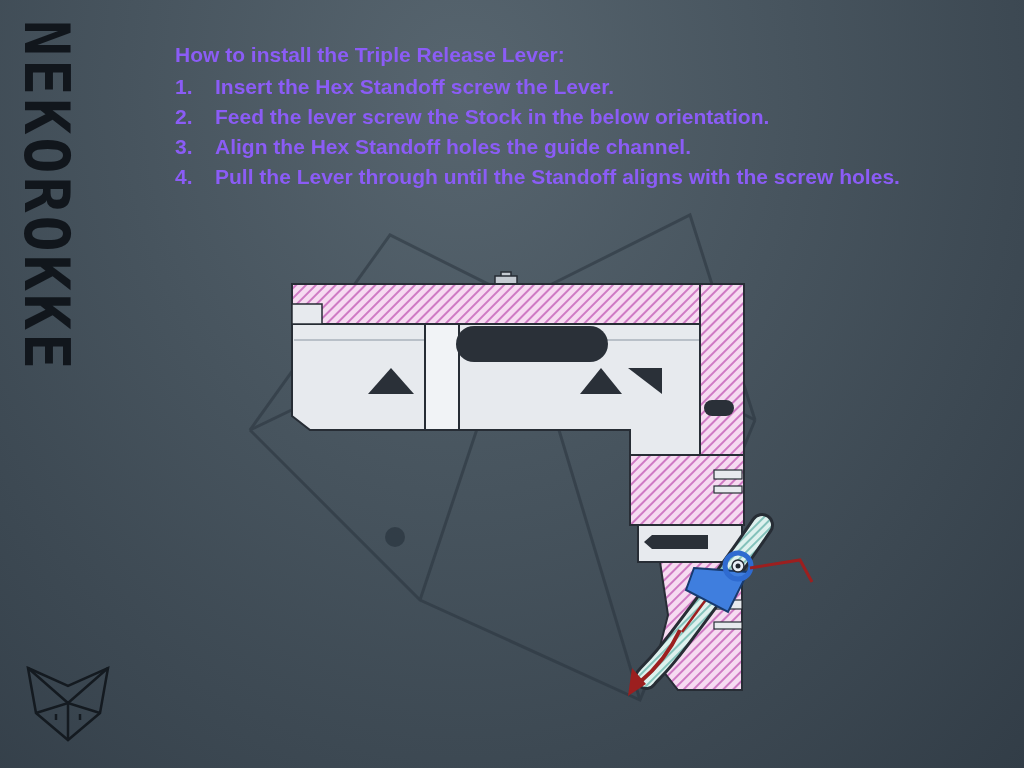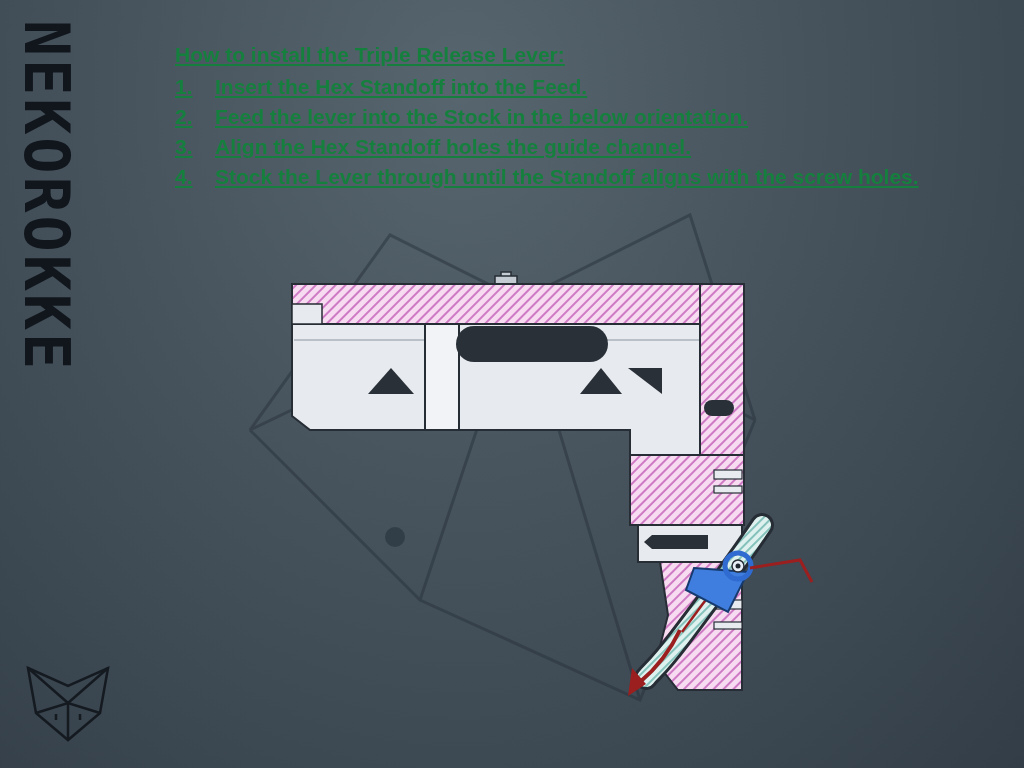--- a/index.html
+++ b/index.html
@@ -5,21 +5,21 @@
   html,body{margin:0;padding:0;}
   body{
     width:1024px;height:768px;overflow:hidden;position:relative;
     font-family:"Liberation Sans",sans-serif;
     background:radial-gradient(ellipse at 45% 12%, #57656f 0%, #47545e 42%, #323d47 100%);
   }
   .watermark-svg{position:absolute;left:0;top:0;z-index:1;}
   .diagram-wrap{position:absolute;left:280px;top:270px;width:540px;height:440px;z-index:2;}
   .instructions{
     position:absolute;left:175px;top:40px;width:810px;z-index:3;
-    color:#15803d;font-weight:bold;text-decoration:underline;
+    color:#8b5cf6;font-weight:bold;
   }
   .instructions .title{font-size:21px;line-height:30px;margin-bottom:2px;}
   .step{display:flex;font-size:21px;line-height:30px;}
   .step .num{width:40px;flex:0 0 40px;}
   .step .txt{flex:1;}
   .vlogo{
     position:absolute;left:12px;top:20px;height:625px;z-index:3;
     writing-mode:vertical-rl;
     font-family:"DejaVu Sans Mono",monospace;font-weight:bold;
     font-size:60px;letter-spacing:3px;color:#11161c;
@@ -40,33 +40,33 @@
   </g>
   <circle cx="395" cy="537" r="10" fill="#2a343e" opacity="0.7"></circle>
 </svg>
 
 <div class="vlogo">NEKOROKKE</div>
 
 <div class="instructions">
   <div class="title">How to install the Triple Release Lever:</div>
   <div class="step">
     <span class="num">1.</span>
-    <span class="txt">Insert the Hex Standoff into the Feed.</span>
+    <span class="txt">Insert the Hex Standoff screw the Lever.</span>
   </div>
   <div class="step">
     <span class="num">2.</span>
-    <span class="txt">Feed the lever into the Stock in the below orientation.</span>
+    <span class="txt">Feed the lever screw the Stock in the below orientation.</span>
   </div>
   <div class="step">
     <span class="num">3.</span>
     <span class="txt">Align the Hex Standoff holes the guide channel.</span>
   </div>
   <div class="step">
     <span class="num">4.</span>
-    <span class="txt">Stock the Lever through until the Standoff aligns with the screw holes.</span>
+    <span class="txt">Pull the Lever through until the Standoff aligns with the screw holes.</span>
   </div>
 </div>
 
 <div class="diagram-wrap">
 <svg width="540" height="440" viewBox="0 0 540 440">
   <defs>
     <pattern id="pinkHatch" width="7" height="7" patternUnits="userSpaceOnUse" patternTransform="rotate(45)">
       <rect width="7" height="7" fill="#f6dbf1"></rect>
       <line x1="1" y1="0" x2="1" y2="7" stroke="#cf7ac4" stroke-width="2"></line>
     </pattern>

